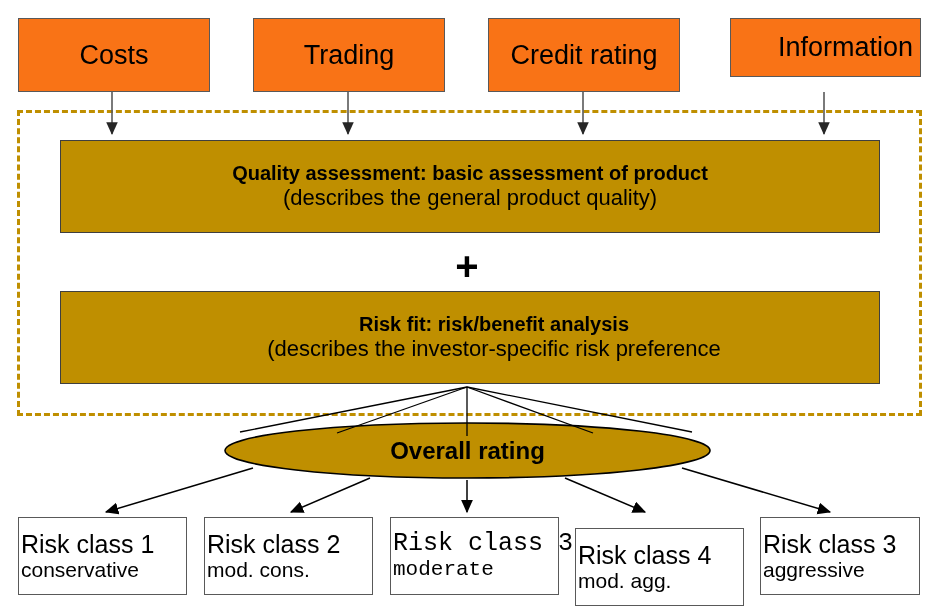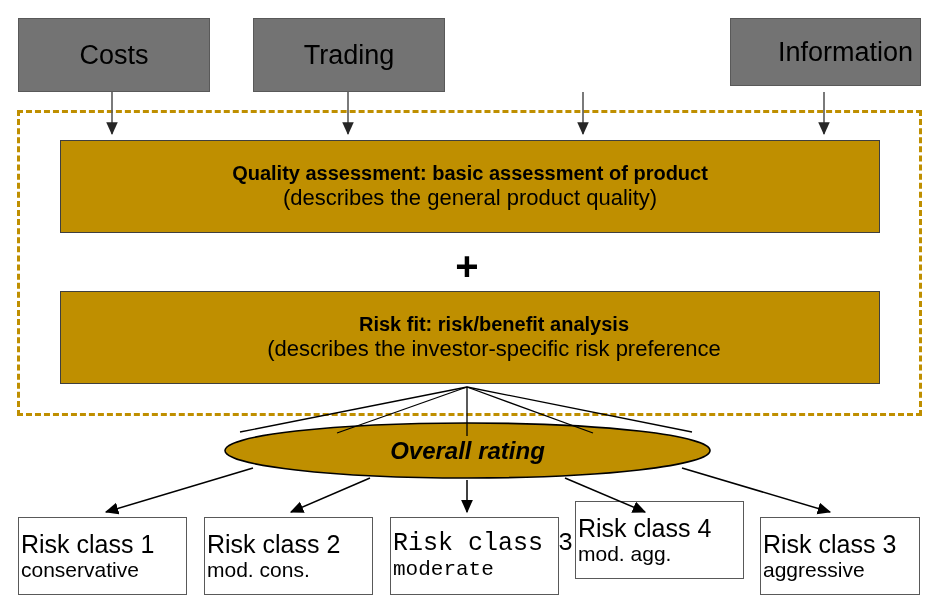--- a/index.html
+++ b/index.html
@@ -3,21 +3,21 @@
 <meta charset="utf-8">
 <style>
   html,body{margin:0;padding:0;background:#ffffff;}
   body{width:938px;height:609px;position:relative;overflow:hidden;
        font-family:"Liberation Sans", sans-serif;}
   #stage{position:absolute;left:0;top:0;width:938px;height:609px;}
 
   
   .inbox{
     position:absolute;
-    background:#737373;
+    background:#f97316;
     border:1px solid #595959;
     box-sizing:border-box;
     display:flex;align-items:center;justify-content:center;
     font-size:27px;color:#000000;line-height:1;
   }
 
   
   .dashed-region{
     position:absolute;
     border:3px dashed #BF8F00;
@@ -47,21 +47,20 @@
     text-align:center;
   }
 
   
   .ellipse-wrap{position:absolute;}
   .ellipse-label{
     position:absolute;left:0;top:0;width:100%;height:100%;
     display:flex;align-items:center;justify-content:center;
     font-size:24px;font-weight:bold;color:#000000;
     pointer-events:none;
-    font-style:italic;
   }
 
   
   .rcbox{
     position:absolute;
     background:#ffffff;
     border:1px solid #595959;
     box-sizing:border-box;
     display:flex;flex-direction:column;
     align-items:flex-start;justify-content:center;
@@ -82,22 +81,25 @@
   <div class="dashed-region" style="left:17px;top:110px;width:905px;height:306px;"></div>
 
   <div class="inbox" style="left:18px;top:18px;width:192px;height:74px;">
     <span>Costs</span>
   </div>
 
   <div class="inbox" style="left:253px;top:18px;width:192px;height:74px;">
     <span>Trading</span>
   </div>
 
+  <div class="inbox" style="left:488px;top:18px;width:192px;height:74px;">
+    <span>Credit rating</span>
+  </div>
 
-  <div class="inbox" style="left:730px;top:18px;width:191px;height:68px;padding-left:40px;">
+  <div class="inbox" style="left:730px;top:18px;width:191px;height:59px;padding-left:40px;">
     <span>Information</span>
   </div>
 
   <div class="goldbox" style="left:60px;top:140px;width:820px;height:93px;">
     <div class="l1">Quality assessment: basic assessment of product</div>
     <div class="l2">(describes the general product quality)</div>
   </div>
 
   <div class="plus" style="left:437px;top:246px;width:60px;">+</div>
 
@@ -121,21 +123,21 @@
   <div class="rcbox" style="left:204px;top:517px;width:169px;height:78px;">
     <div class="rc-title">Risk class 2</div>
     <div class="rc-sub">mod. cons.</div>
   </div>
 
   <div class="rcbox" style="left:390px;top:517px;width:169px;height:78px;font-family:Liberation Mono, monospace;">
     <div class="rc-title">Risk class 3</div>
     <div class="rc-sub">moderate</div>
   </div>
 
-  <div class="rcbox" style="left:575px;top:501px;width:169px;height:78px;">
+  <div class="rcbox" style="left:575px;top:528px;width:169px;height:78px;">
     <div class="rc-title">Risk class 4</div>
     <div class="rc-sub">mod. agg.</div>
   </div>
 
   <div class="rcbox" style="left:760px;top:517px;width:160px;height:78px;">
     <div class="rc-title">Risk class 3</div>
     <div class="rc-sub">aggressive</div>
   </div>
 
   <svg class="overlay" viewBox="0 0 938 609">

